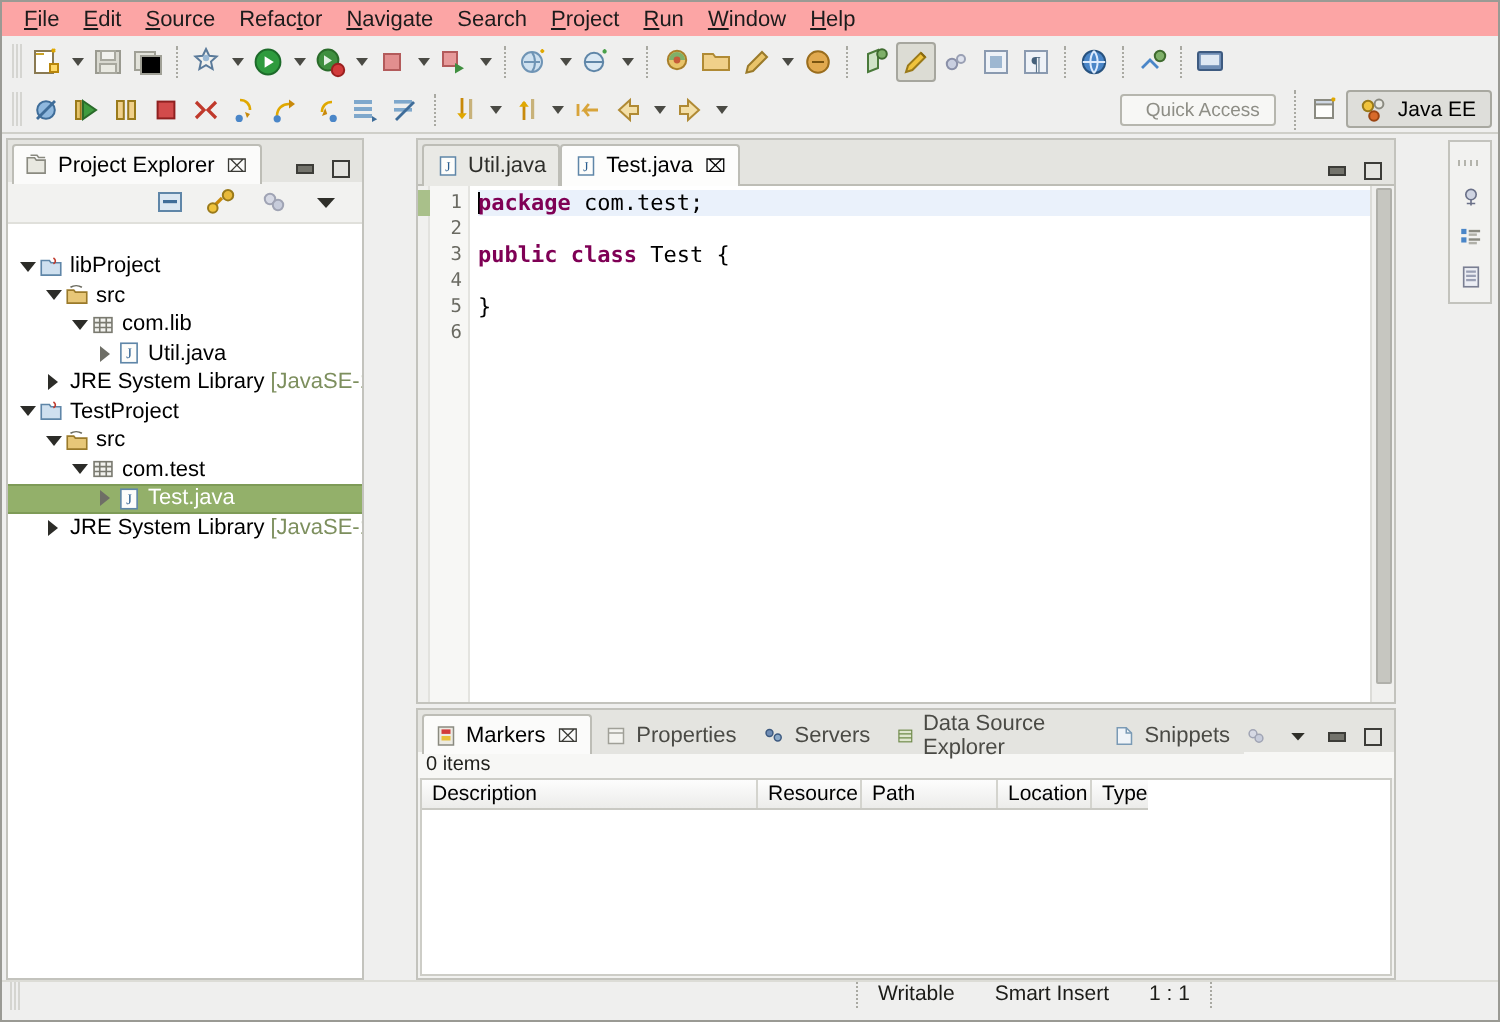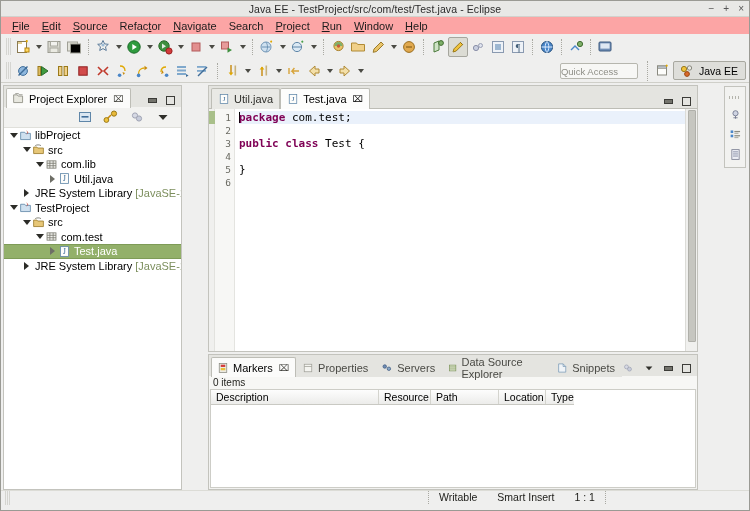--- a/index.html
+++ b/index.html
@@ -47,21 +47,21 @@
   .tb.pressed { background:#dcdcd4; border:1px solid #a6a69e; }
   .caret { width:11px; height:20px; display:flex; align-items:center; justify-content:center; }
   .caret:after { content:""; border-left:3.5px solid transparent; border-right:3.5px solid transparent;
                  border-top:4px solid #4a4a44; }
   .ic { width:16px; height:16px; display:block; }
 
   .spacer { flex:1 1 auto; }
   .quick {
     width:78px; height:16px; background:#f7f7f5;
     border:1px solid #b6b6ae; border-radius:2px;
-    font-size:9.5px; color:#8e8e86; padding:0 0; line-height:15px;
+    font-size:9.5px; color:#8e8e86; padding:0 12px; line-height:15px;
     margin-right:4px; overflow:hidden; white-space:nowrap;
   }
   .persp-sep { width:1px; height:20px; border-left:1px dotted #a9a9a2; margin:0 5px; }
   .persp-btn { height:19px; display:flex; align-items:center; gap:4px;
                padding:0 7px 0 5px; background:#dededa; border:1px solid #a8a8a0;
                border-radius:2px; font-size:10.5px; }
   .persp-open { width:20px; height:20px; display:flex; align-items:center; justify-content:center; }
 
   
   .wb { flex:1 1 auto; display:flex; min-height:0; padding:2px 0 0 2px;gap:24px; }
@@ -86,21 +86,21 @@
   .vtab .x { font-size:9px; color:#3a3a35; margin-left:2px; }
   .part-ctrls { margin-left:auto; display:flex; align-items:center; gap:9px;
                 padding:0 6px 2px 0; }
   .ctrl-min { width:9px; height:5px; border:1px solid #3c3c38; background:#73736c; }
   .ctrl-max { width:9px; height:9px; border:1.5px solid #3c3c38; }
 
   
   .pe-toolbar { height:21px; min-height:21px; display:flex; align-items:center;
                 justify-content:flex-end; gap:10px; padding-right:10px;
                 background:#f2f2f0; border-bottom:1px solid #e0e0db; }
-  .tree { flex:1 1 auto; background:#ffffff; overflow:hidden; padding-top:0;text-align:center; }
+  .tree { flex:1 1 auto; background:#ffffff; overflow:hidden; padding-top:14px;text-align:center; }
   .trow { height:14.5px; display:flex; align-items:center; font-size:11px;
           white-space:nowrap; padding-right:2px; }
   .trow.sel { background:#93b06a; border-top:1px solid #7e9b57; border-bottom:1px solid #7e9b57;
               color:#ffffff; }
   .arrow { width:11px; height:14px; display:flex; align-items:center; justify-content:center;
            flex:0 0 11px; }
   .arrow.down:after { content:""; border-left:4px solid transparent; border-right:4px solid transparent;
                       border-top:5px solid #2c2c28; }
   .arrow.right:after { content:""; border-top:4px solid transparent; border-bottom:4px solid transparent;
                        border-left:5px solid #2c2c28; }
@@ -170,28 +170,20 @@
         background-size:2px 100%; opacity:.6; }
   .sb-item { padding:0 10px; }
   .sb-sep { width:1px; height:13px; border-left:1px dotted #a9a9a2; }
   .sb-left-pad { width:413px; }
 </style>
 </head>
 <body>
 
 <div class="app">
 
-  <div class="titlebar">
-    <div class="title-text">Java EE - TestProject/src/com/test/Test.java - Eclipse</div>
-    <div class="wincontrols">
-      <span class="wc">−</span>
-      <span class="wc">+</span>
-      <span class="wc">×</span>
-    </div>
-  </div>
 
   <div class="menubar">
     <div class="menu-item"><u>F</u><span>ile</span></div>
     <div class="menu-item"><u>E</u>dit</div>
     <div class="menu-item"><u>S</u>ource</div>
     <div class="menu-item">Refac<u>t</u>or</div>
     <div class="menu-item"><u>N</u>avigate</div>
     <div class="menu-item">Search</div>
     <div class="menu-item"><u>P</u>roject</div>
     <div class="menu-item"><u>R</u>un</div>

